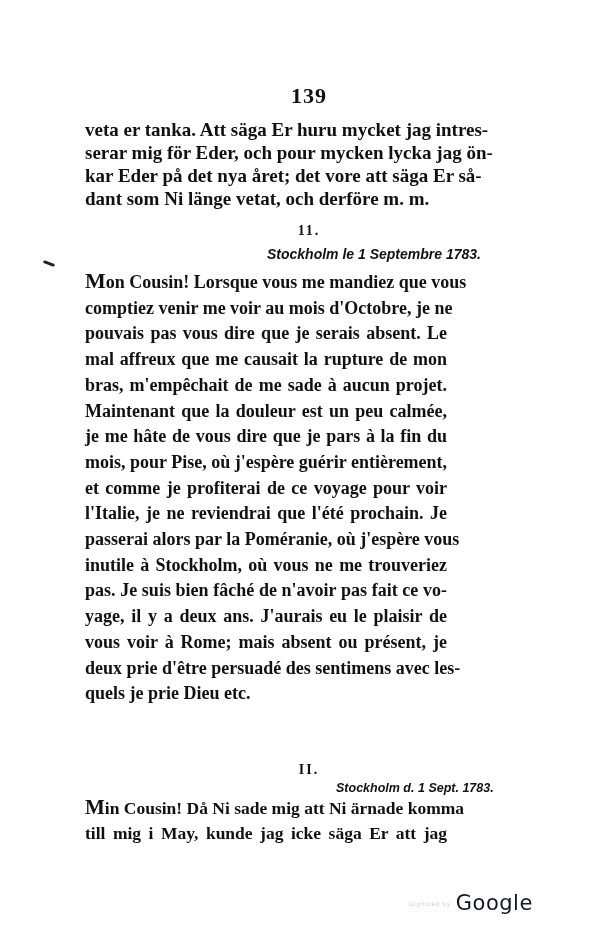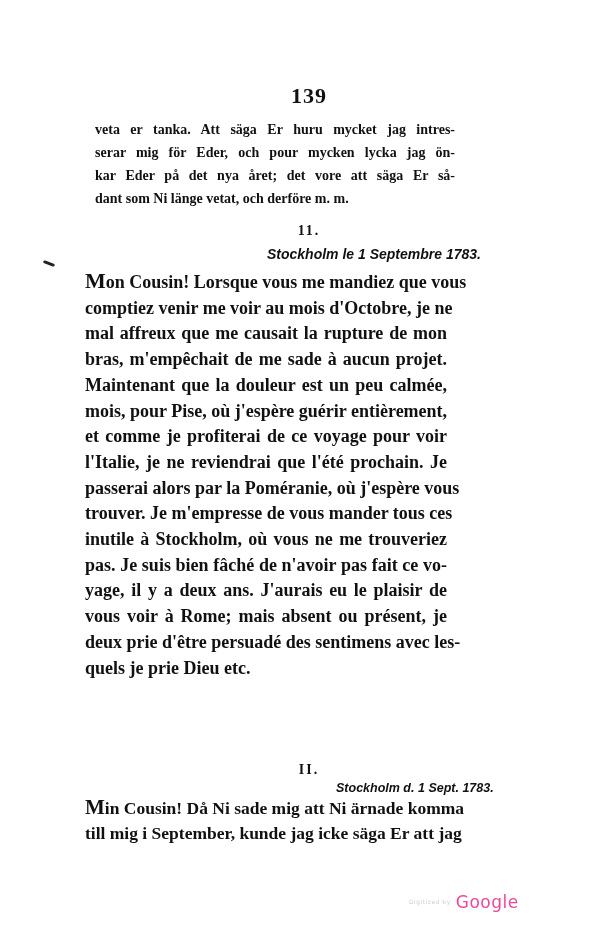--- a/index.html
+++ b/index.html
@@ -44,22 +44,21 @@
       white-space: nowrap;
       text-align-last: justify;
       text-align: justify;
     }
     .para .line.last {
       text-align-last: left;
     }
     .swedish-top {
       top: 118px;
       line-height: 23px;
-      font-size: 14px;
-      margin-left: 10px;
+      font-size: 19px;
     }
     .letter-num {
       position: absolute;
       left: 0;
       width: 600px;
       text-align: center;
       font-family: "Liberation Serif", serif;
       font-weight: bold;
       font-size: 14px;
       letter-spacing: 2px;
@@ -118,23 +117,23 @@
       white-space: nowrap;
       color: #cfcfcf;
       font-family: "DejaVu Sans", sans-serif;
     }
     .watermark .small {
       font-size: 6px;
       vertical-align: middle;
       letter-spacing: 0.5px;
     }
     .watermark .brand {
-      font-size: 17px;
+      font-size: 21px;
       vertical-align: middle;
-      color: #ec4899;
+      color: #0f172a;
       letter-spacing: 0.5px;
     }
   </style>
 </head>
 <body>
 
 <div class="page">
 
   <div class="page-number">139</div>
 
@@ -146,42 +145,43 @@
   </div>
 
   <div class="letter-num first">11.</div>
   <div class="dateline first">Stockholm le 1 Septembre 1783.</div>
 
   <div class="margin-mark"></div>
 
   <div class="para french">
     <span class="line"><span class="cap">M</span><span>on Cousin! Lorsque vous me mandiez que vous</span></span>
     <span class="line">comptiez venir me voir au mois d'Octobre, je ne</span>
+    <span class="line">pouvais pas vous dire que je serais absent.  Le</span>
     <span class="line">mal affreux que me causait la rupture de mon</span>
     <span class="line">bras, m'empêchait de me sade à aucun projet.</span>
     <span class="line">Maintenant que la douleur est un peu calmée,</span>
+    <span class="line">je me hâte de vous dire que je pars à la fin du</span>
     <span class="line">mois, pour Pise, où j'espère guérir entièrement,</span>
     <span class="line">et comme je profiterai de ce voyage pour voir</span>
     <span class="line">l'Italie, je ne reviendrai que l'été prochain.  Je</span>
     <span class="line">passerai alors par la Poméranie, où j'espère vous</span>
-    <span class="line">trouver. Je m'empresse de vous mander tous ces</span>
     <span class="line">inutile à Stockholm, où vous ne me trouveriez</span>
     <span class="line">pas. Je suis bien fâché de n'avoir pas fait ce vo-</span>
     <span class="line">yage, il y a deux ans.  J'aurais eu le plaisir de</span>
     <span class="line">vous voir à Rome; mais absent ou présent, je</span>
     <span class="line">deux prie d'être persuadé des sentimens avec les-</span>
     <span class="line last">quels je prie Dieu etc.</span>
   </div>
 
   <div class="letter-num second">II.</div>
   <div class="dateline second">Stockholm d. 1 Sept. 1783.</div>
 
   <div class="para swedish-bottom">
     <span class="line"><span class="cap">M</span><span>in Cousin! Då Ni sade mig att Ni ärnade komma</span></span>
-    <span class="line">till mig i September, kunde jag icke säga Er att jag</span>
+    <span class="line">till mig i May, kunde jag icke säga Er att jag</span>
   </div>
 
   <div class="watermark">
     <span class="small">Digitized by</span>
     <span class="brand">Google</span>
   </div>
 
 </div>
 
 </body></html>

